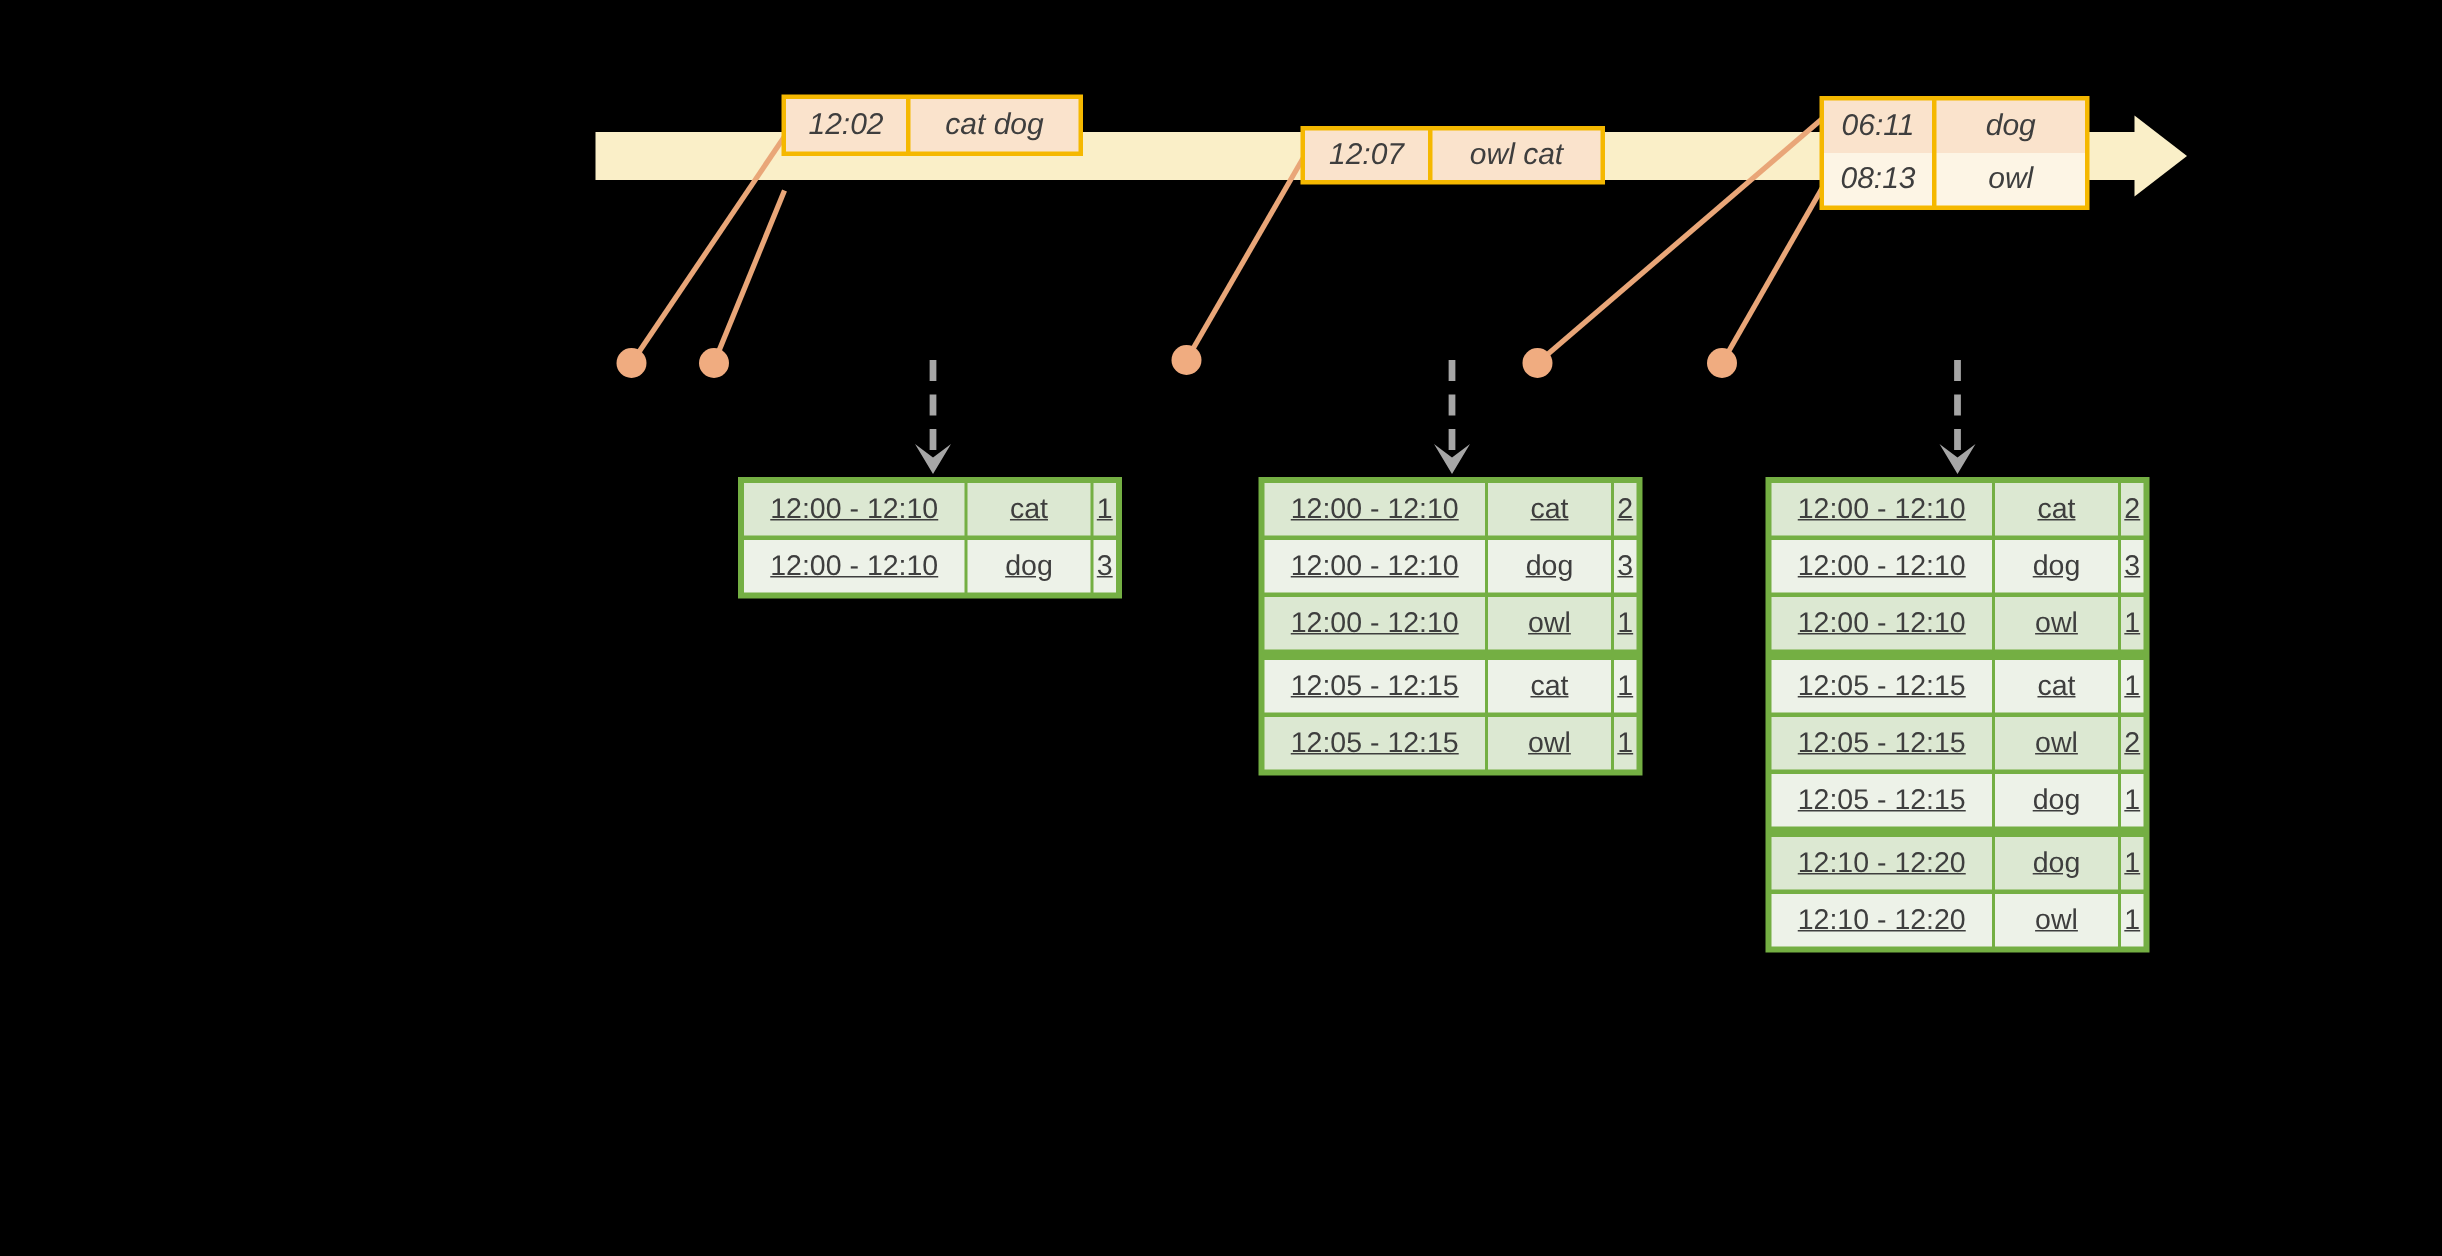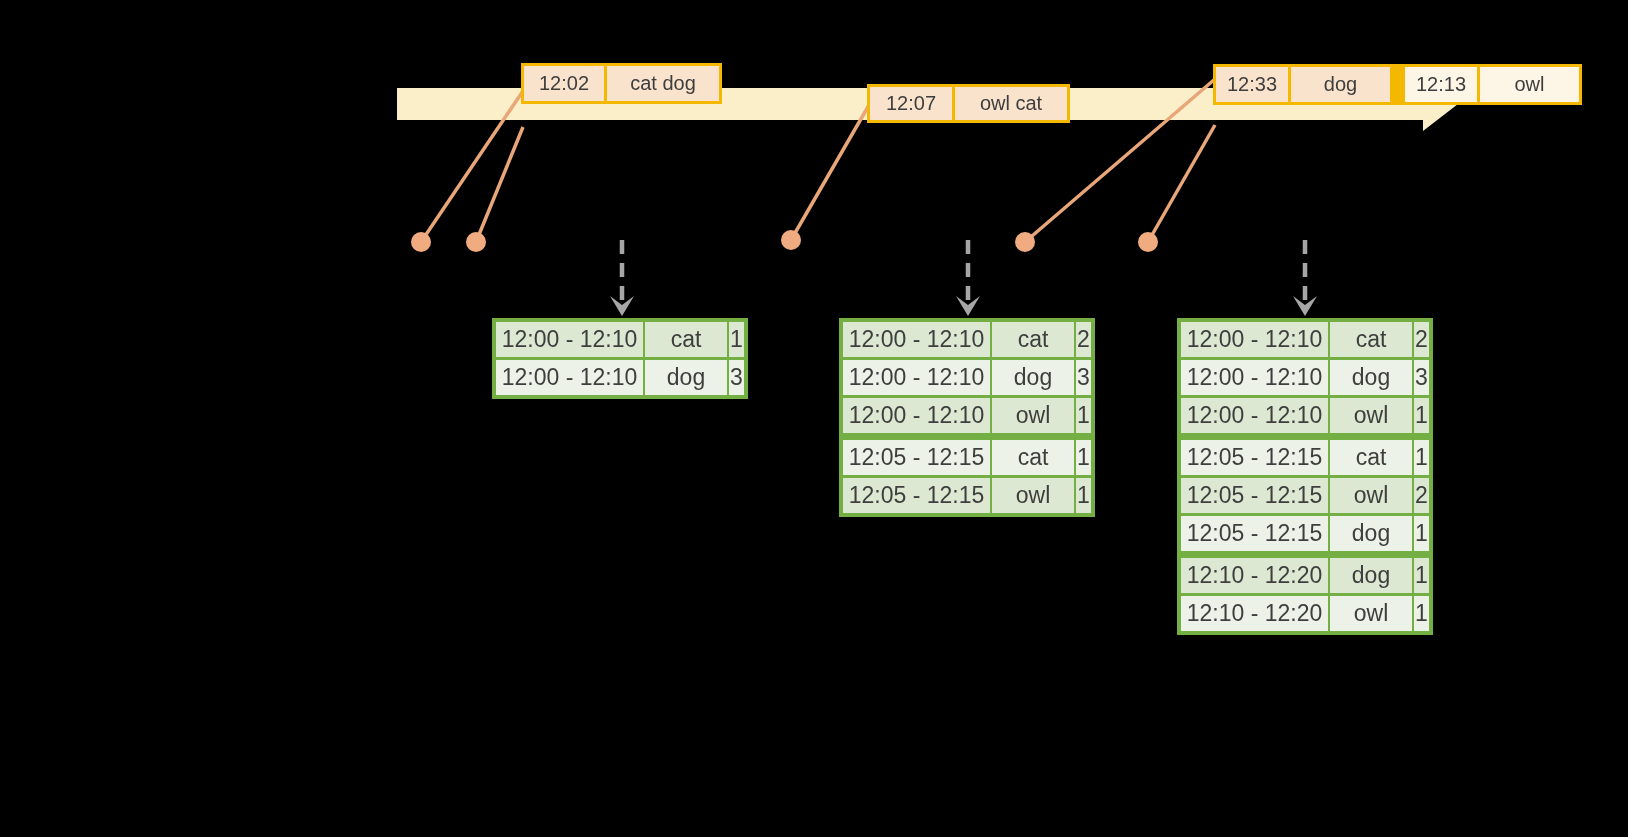--- a/index.html
+++ b/index.html
@@ -7,21 +7,21 @@
     position:relative;width:1628px;height:837px;background:#000;
     font-family:"Liberation Sans","DejaVu Sans",sans-serif;color:var(--text,#3E3E3E);
     overflow:hidden;
   }
   .overlay{position:absolute;left:0;top:0;}
 
   
   .etable{
     position:absolute;box-sizing:border-box;
     background:var(--event-border);
-    padding:3px;display:flex;flex-direction:row;gap:15px;
+    padding:3px;display:flex;flex-direction:column;gap:0;font-style:italic;
   }
   .erow{display:flex;gap:3px;}
   .ecell{
     display:flex;align-items:center;justify-content:center;
     font-size:20px;height:var(--erh,35px);
   }
   .erow.dark  .ecell{background:var(--event-row-dark);}
   .erow.light .ecell{background:var(--event-row-light);}
   .etime{width:var(--tw);}
   .eword{width:var(--ww);}
@@ -30,21 +30,21 @@
   #et3{left:1213px;top:64px;--tw:72px;--ww:99px;--erh:35px;}
 
   
   .rtable{
     position:absolute;box-sizing:border-box;width:256px;
     background:var(--result-border);
     padding:4px;display:flex;flex-direction:column;gap:3px;
   }
   .rrow{display:flex;gap:2px;height:35px;flex:0 0 auto;}
   .rrow.group-start{margin-top:4px;}
-  .rcell{display:flex;align-items:center;justify-content:center;font-size:23px;}
+  .rcell{display:flex;align-items:center;justify-content:center;font-size:19px;text-decoration:underline;}
   .rrow.dark  .rcell{background:var(--result-row-dark);}
   .rrow.light .rcell{background:var(--result-row-light);}
   .rwin{width:147px;}
   .rword{width:82px;}
   .rcount{flex:1;}
   #rt1{left:492px;top:318px;}
   #rt2{left:839px;top:318px;}
   #rt3{left:1177px;top:318px;}
 </style>
 </head>
@@ -90,25 +90,25 @@
       </div>
     </div>
   <div class="etable" id="et2">
       <div class="erow dark">
         <div class="ecell etime">12:07</div>
         <div class="ecell eword">owl cat</div>
       </div>
     </div>
   <div class="etable" id="et3">
       <div class="erow dark">
-        <div class="ecell etime">12:33</div>
+        <div class="ecell etime">06:11</div>
         <div class="ecell eword">dog</div>
       </div>
       <div class="erow light">
-        <div class="ecell etime">12:13</div>
+        <div class="ecell etime">08:13</div>
         <div class="ecell eword">owl</div>
       </div>
     </div>
 
   <div class="rtable" id="rt1">
       <div class="rrow dark">
         <div class="rcell rwin">12:00 - 12:10</div>
         <div class="rcell rword">cat</div>
         <div class="rcell rcount">1</div>
       </div>

